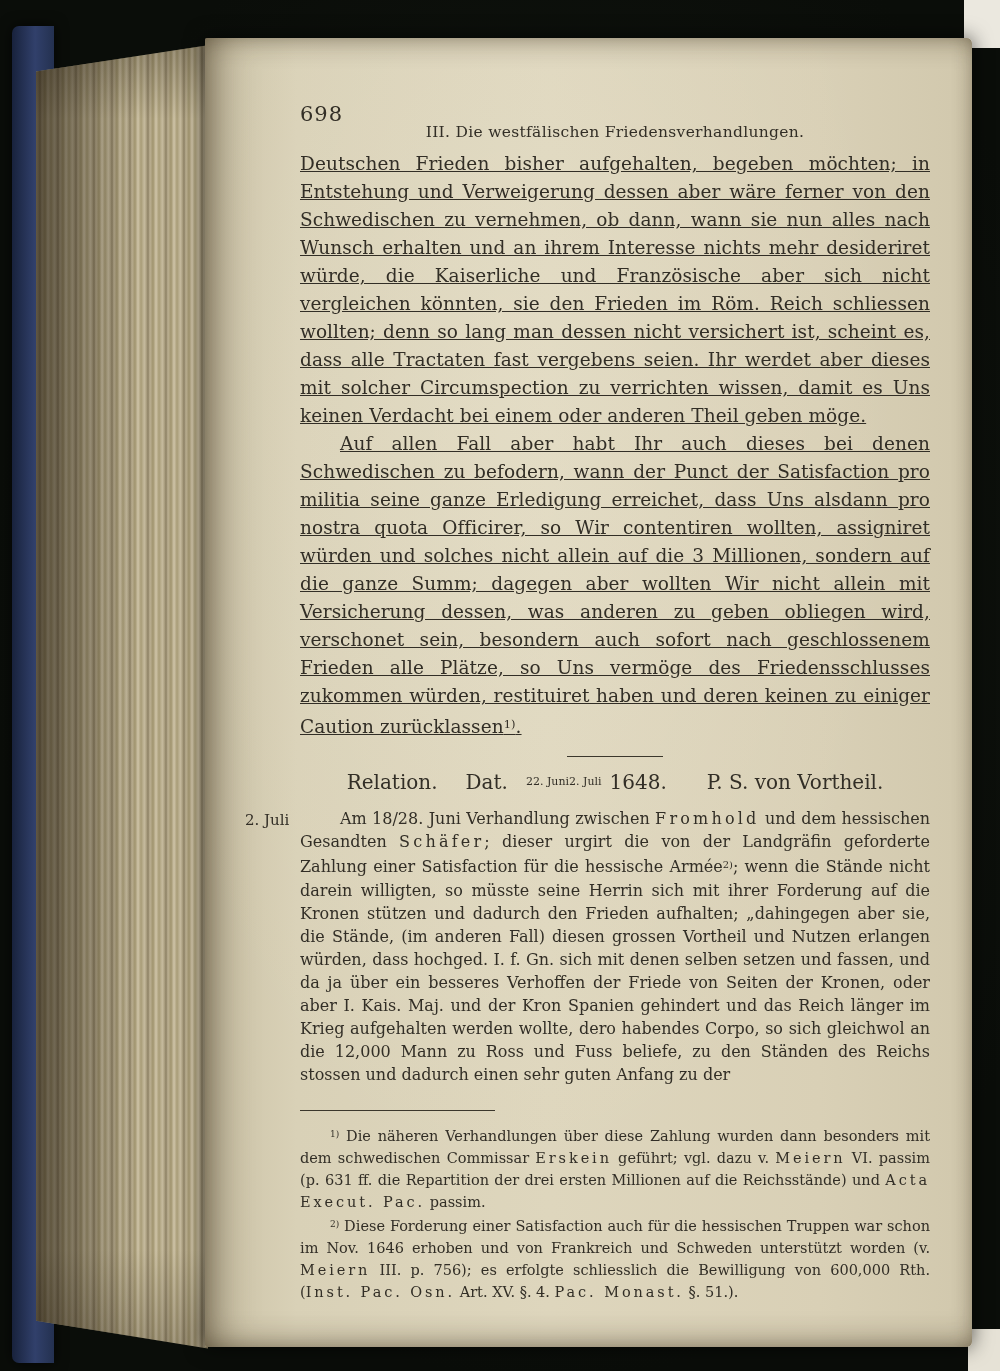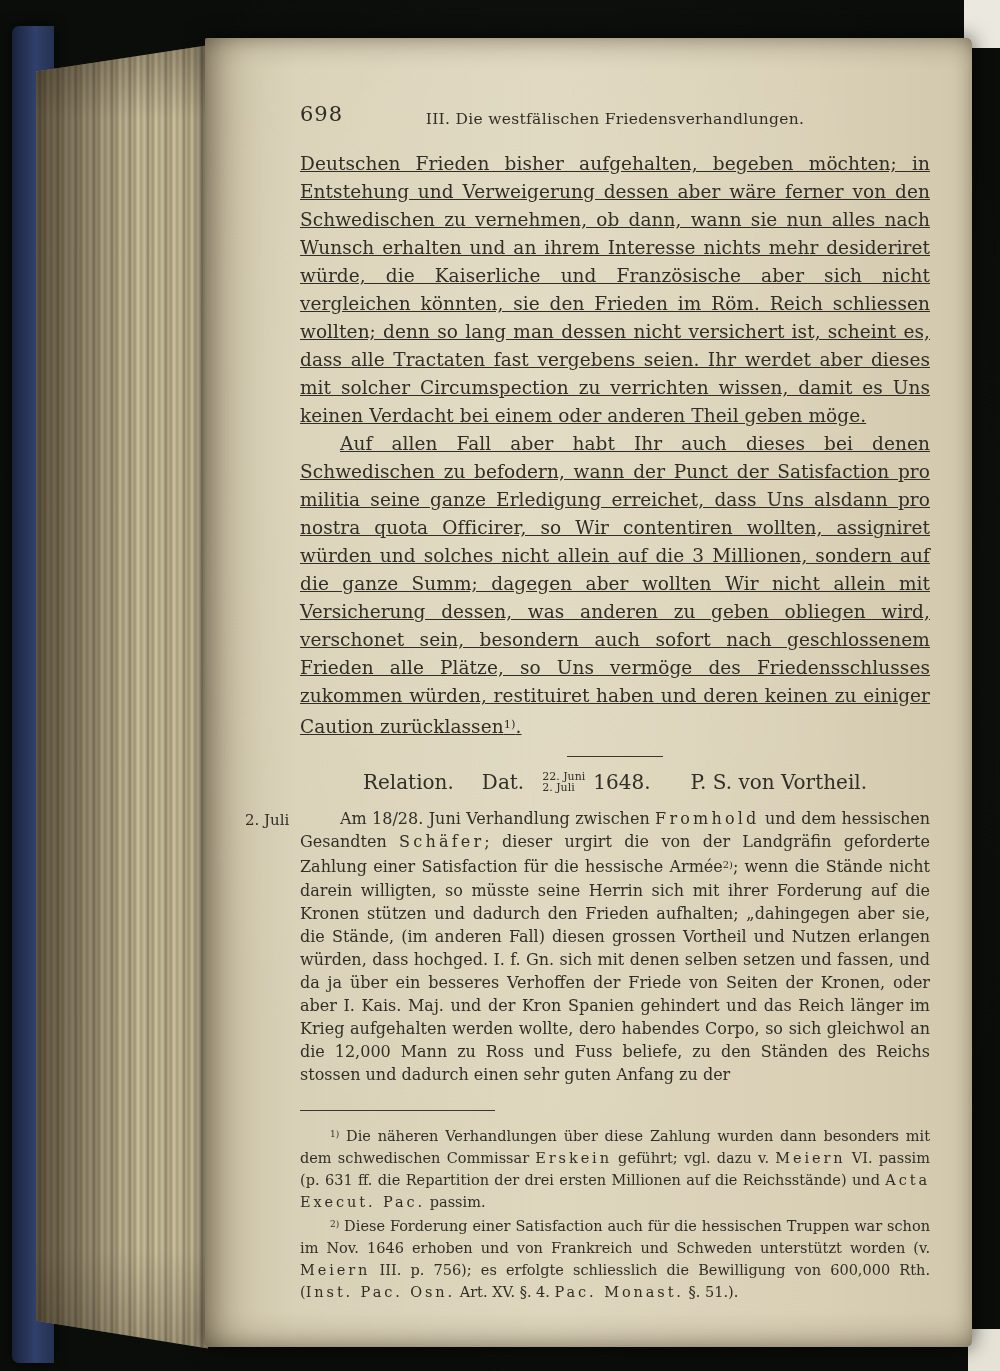--- a/index.html
+++ b/index.html
@@ -58,21 +58,21 @@
   }
   .content {
     position:relative;
     padding:64px 42px 0 95px;
     color:#322e26;
   }
   
   .page-header { position:relative; height:26px; margin-bottom:22px; }
   .page-num { position:absolute; left:0; top:0; font-size:21px; letter-spacing:1px; }
   .running-title {
-    position:absolute; left:50%; top:8px; transform:translateX(-50%);
+    position:absolute; left:50%; top:21px; transform:translateX(-50%);
     font-size:15.5px; white-space:nowrap; letter-spacing:.02em;
   }
   
   .body-text {
     font-size:18.5px; line-height:28px; text-align:justify;
     letter-spacing:.004em;
     text-decoration:underline;
   }
   .indent { text-indent:40px; }
   .sup { font-size:.62em; vertical-align:.45em; }
@@ -81,21 +81,21 @@
     width:96px; border-top:1.5px solid #3b372c; margin:15px auto 13px;
   }
   
   .rel-heading {
     display:flex; justify-content:center; align-items:center;
     font-size:20px; margin:2px 0 13px; white-space:nowrap;
   }
   .rh-relation { margin-right:28px; }
   .rh-dat { margin-right:18px; }
   .date-stack {
-    display:inline-flex; flex-direction:column; text-align:left;
+    display:inline-flex; flex-direction:row; text-align:left;
     font-size:11px; line-height:11.5px; margin-right:8px;
   }
   .rh-year { margin-right:40px; }
   
   .rel-body {
     position:relative;
     font-size:16px; line-height:23px; text-align:justify; text-indent:40px;
   }
   .margin-note {
     position:absolute; left:-55px; top:2px;

